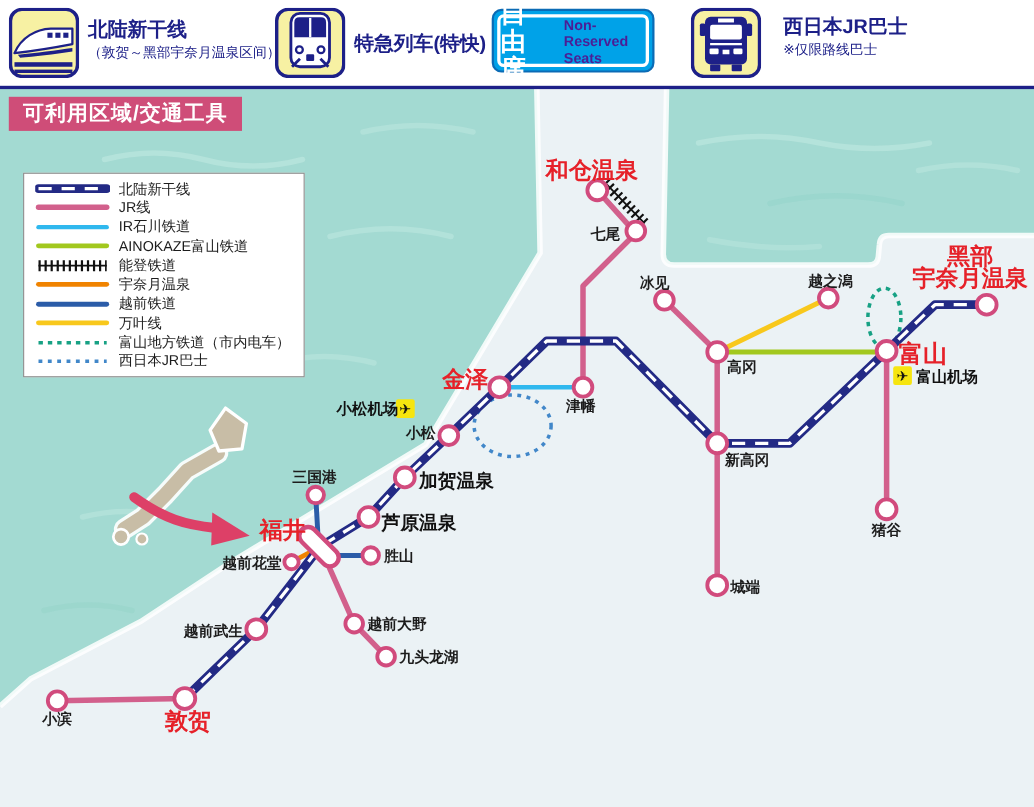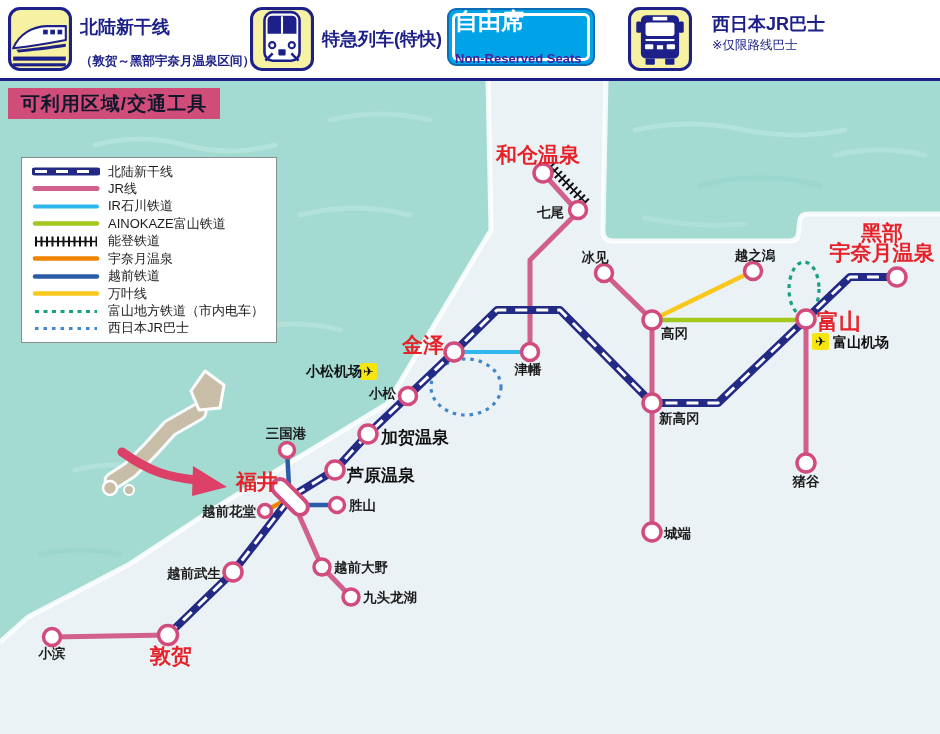--- a/index.html
+++ b/index.html
@@ -3,33 +3,33 @@
 <meta charset="utf-8">
 <style>
   html,body{margin:0;padding:0;background:#fff;}
   .stage{position:relative;width:940px;height:734px;overflow:hidden;
          font-family:"Liberation Sans","DejaVu Sans",sans-serif;background:#fff;}
   
   .header{position:absolute;left:0;top:0;width:940px;height:78px;background:#fff;z-index:30;}
   .hicon{position:absolute;top:7px;width:64px;height:64px;}
   .htxt{position:absolute;color:#1d2088;}
   .hlabel{font-size:18px;font-weight:700;line-height:20px;}
-  .hsub{font-size:12.5px;font-weight:700;margin-top:16px;}
+  .hsub{font-size:12.5px;font-weight:400;margin-top:3px;}
   .hsub2{font-size:12.5px;font-weight:400;margin-top:3px;}
   .sep{position:absolute;left:0;top:78px;width:940px;height:3px;background:#1d2088;z-index:31;}
   .badge{position:absolute;width:148px;height:58px;background:#00a2e8;border:2px solid #0b6bb5;
          border-radius:9px;box-sizing:border-box;}
   .badge-in{position:absolute;left:3px;top:3px;right:3px;bottom:3px;border:3px solid #fff;
-            border-radius:6px;display:flex;flex-direction:column;align-items:flex-start;justify-content:center;gap:17px;}
+            border-radius:6px;display:flex;flex-direction:row;align-items:center;justify-content:center;gap:17px;}
   .badge-t{color:#fff;font-weight:700;font-size:23px;line-height:25px;}
   .badge-s{color:#4c1d95;font-weight:700;font-size:13px;line-height:15px;}
   
   #map-svg{position:absolute;left:0;top:0;z-index:1;}
   .title-badge{position:absolute;left:8px;top:88px;width:212px;height:31px;z-index:20;
-               background:#cf4d78;color:#0f172a;font-weight:700;font-size:19px;line-height:31px;
+               background:#cf4d78;color:#ffffff;font-weight:700;font-size:19px;line-height:31px;
                text-align:center;letter-spacing:1px;}
   .legend{position:absolute;left:21px;top:157px;width:256px;height:186px;z-index:20;
           background:#fff;border:1.5px solid #8b8b8b;box-sizing:border-box;
           display:flex;flex-direction:column;justify-content:space-between;padding:7px 4px 7px 10px;}
   .lg-row{display:flex;align-items:center;gap:8px;height:13px;}
   .lg-label{font-size:13px;color:#1c1c1c;white-space:nowrap;}
   
   text{font-family:"Liberation Sans","DejaVu Sans",sans-serif;}
   .t-s{font-weight:700;font-size:13.5px;fill:#1c1c1c;}
   .t-b{font-weight:700;font-size:17px;fill:#111;}

